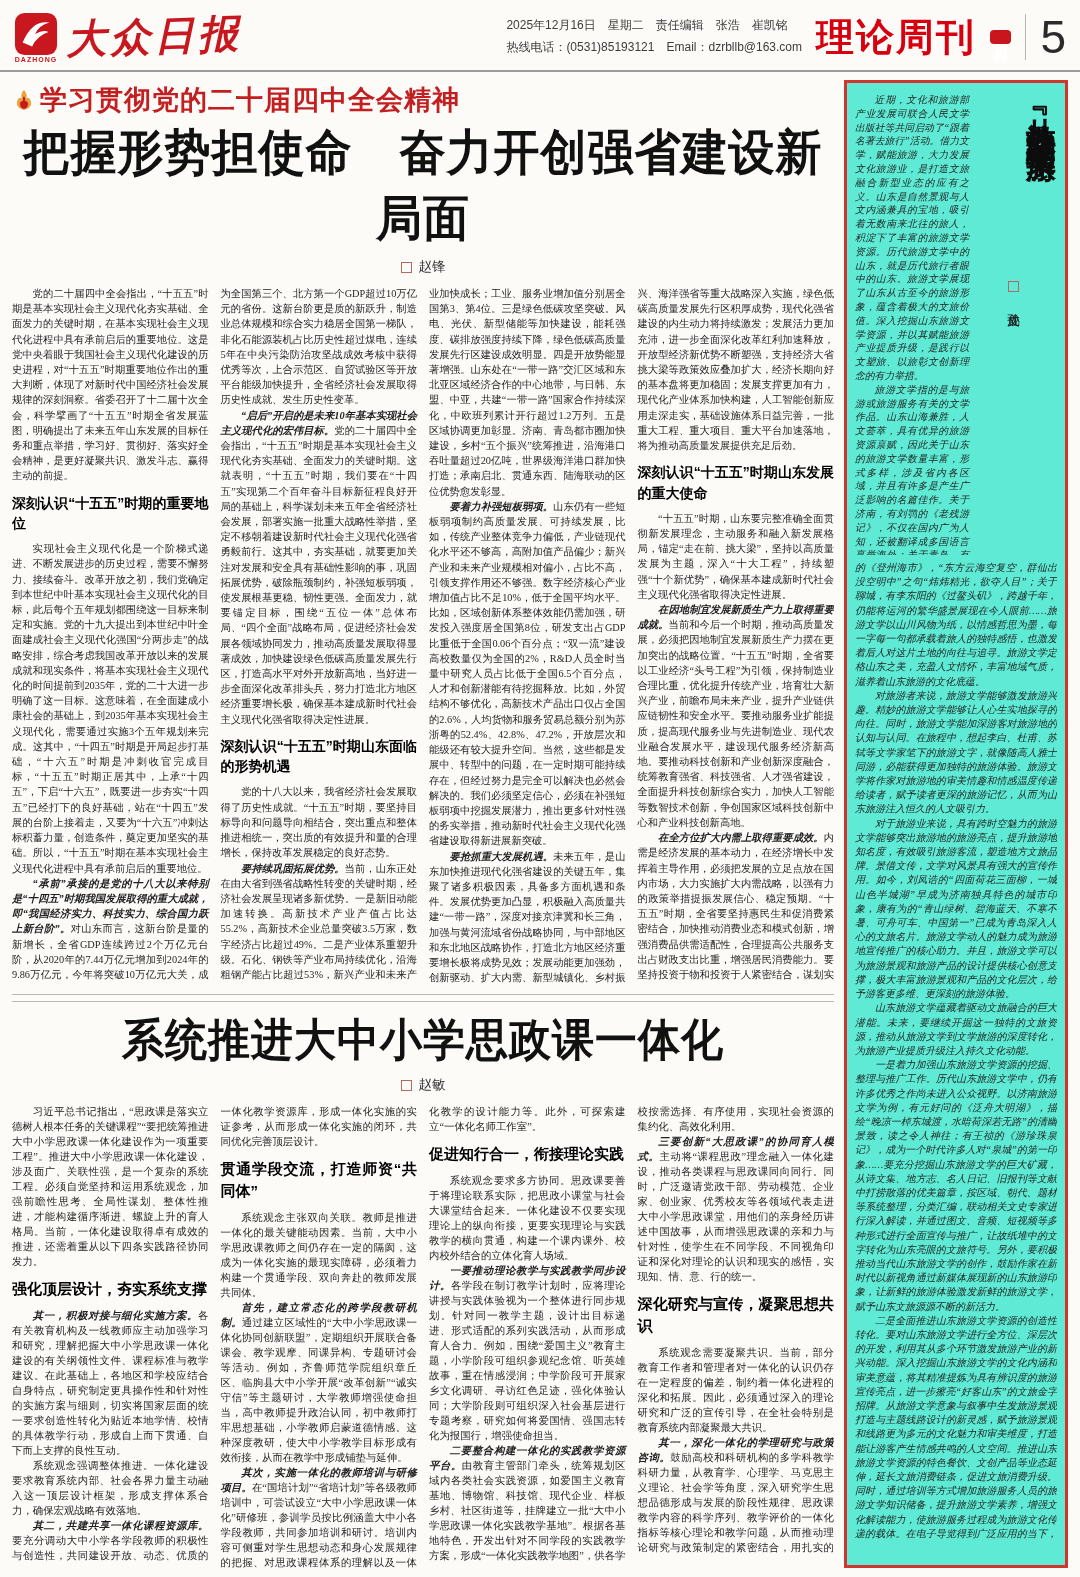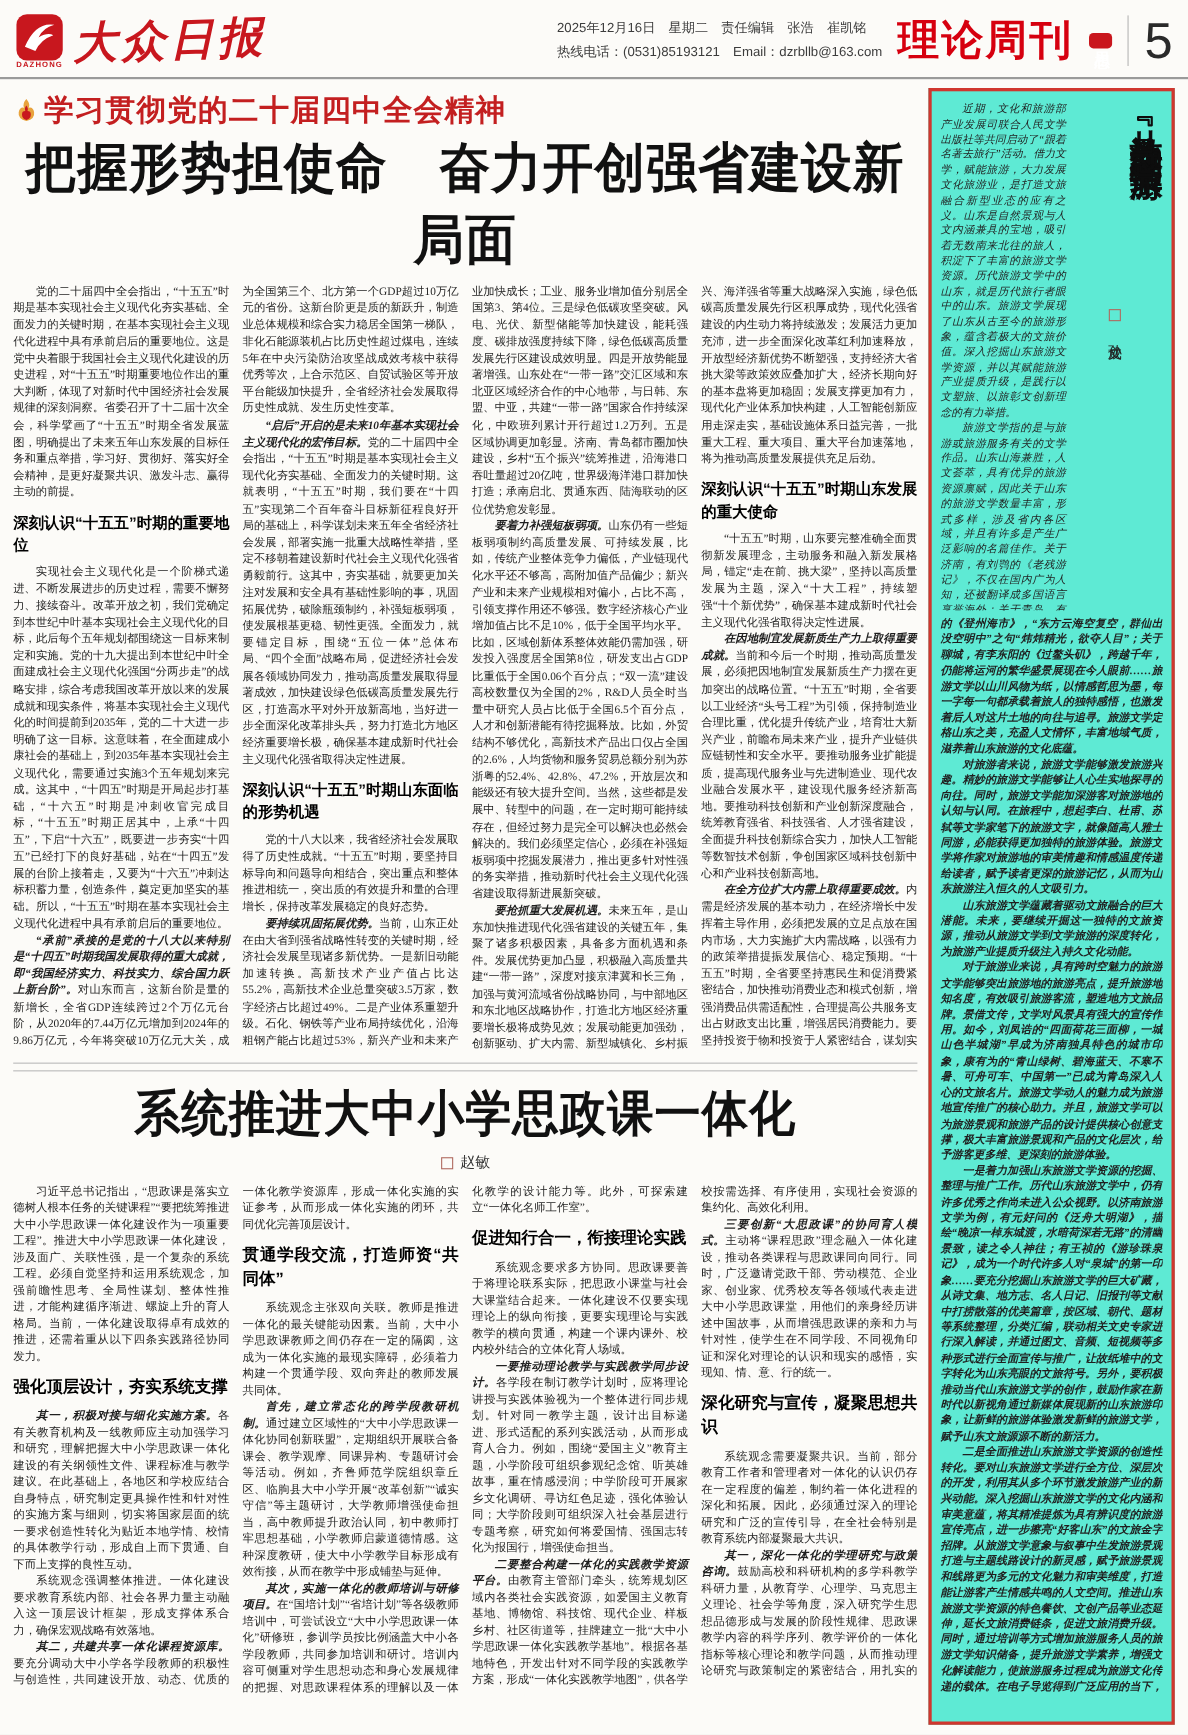--- a/index.html
+++ b/index.html
@@ -51,21 +51,21 @@
            background:#5eead4;padding:10px 8px;overflow:hidden;}
   .sb-top{display:flex;height:462px;overflow:hidden;}
   .sb-top-text{width:114px;font-size:9.8px;line-height:13.8px;text-align:justify;font-style:italic;}
   .sb-top-text p{margin:0;text-indent:2em;}
   .sb-title-col{flex:1;display:flex;flex-direction:row;justify-content:flex-end;gap:4px;}
   .sb-byline{writing-mode:vertical-rl;margin-top:188px;font-size:12.5px;color:#222;display:flex;align-items:center;gap:6px;}
   .sb-byline .sq{margin-bottom:6px;}
   .sb-title{writing-mode:vertical-rl;font-size:30px;font-weight:800;letter-spacing:3px;
             color:#0d0d0d;line-height:1.05;font-family:"Liberation Serif",serif;}
   .sb-bottom{margin-top:6px;font-size:10px;line-height:14.2px;text-align:justify;font-style:italic;overflow:hidden;height:980px;}
-  .sb-bottom p{margin:0;text-indent:2em;font-weight:bold;}
+  .sb-bottom p{margin:0;text-indent:2em;}
   .sb-bottom p.cont{text-indent:0;}
 </style>
 </head>
 <body>
 
 <div class="page">
 
   <div class="masthead">
     <div class="brand">
       <div class="emblem-wrap">
@@ -96,20 +96,24 @@
       <div class="kicker">
         <svg width="20" height="22" viewBox="0 0 20 22">
           <path d="M10 1 Q14 6 12 9 Q16 8 17 13 Q18 19 10 21 Q2 19 3 13 Q4 8 8 9 Q6 5 10 1Z" fill="#e8a33d"></path>
           <path d="M10 7 Q12 10 11 12 Q14 12 14 15 Q14 19 10 20 Q6 19 6 15 Q6 12 9 12 Q8 9 10 7Z" fill="#c8171e"></path>
         </svg>
         <span class="kicker-text">学习贯彻党的二十届四中全会精神</span>
       </div>
 
       <h1 class="h1">把握形势担使命　奋力开创强省建设新局面</h1>
 
+      <div class="byline">
+        <span class="sq"></span>
+        <span>赵锋</span>
+      </div>
 
       <div class="cols top-body" id="top-body">
           <p>党的二十届四中全会指出，“十五五”时期是基本实现社会主义现代化夯实基础、全面发力的关键时期，在基本实现社会主义现代化进程中具有承前启后的重要地位。这是党中央着眼于我国社会主义现代化建设的历史进程，对“十五五”时期重要地位作出的重大判断，体现了对新时代中国经济社会发展规律的深刻洞察。省委召开了十二届十次全会，科学擘画了“十五五”时期全省发展蓝图，明确提出了未来五年山东发展的目标任务和重点举措，学习好、贯彻好、落实好全会精神，是更好凝聚共识、激发斗志、赢得主动的前提。</p>
           <h3 class="sub">深刻认识“十五五”时期的重要地位</h3>
           <p>实现社会主义现代化是一个阶梯式递进、不断发展进步的历史过程，需要不懈努力、接续奋斗。改革开放之初，我们党确定到本世纪中叶基本实现社会主义现代化的目标，此后每个五年规划都围绕这一目标来制定和实施。党的十九大提出到本世纪中叶全面建成社会主义现代化强国“分两步走”的战略安排，综合考虑我国改革开放以来的发展成就和现实条件，将基本实现社会主义现代化的时间提前到2035年，党的二十大进一步明确了这一目标。这意味着，在全面建成小康社会的基础上，到2035年基本实现社会主义现代化，需要通过实施3个五年规划来完成。这其中，“十四五”时期是开局起步打基础，“十六五”时期是冲刺收官完成目标，“十五五”时期正居其中，上承“十四五”，下启“十六五”，既要进一步夯实“十四五”已经打下的良好基础，站在“十四五”发展的台阶上接着走，又要为“十六五”冲刺达标积蓄力量，创造条件，奠定更加坚实的基础。所以，“十五五”时期在基本实现社会主义现代化进程中具有承前启后的重要地位。</p>
           <p><b class="lead">“承前”承接的是党的十八大以来特别是“十四五”时期我国发展取得的重大成就，即“我国经济实力、科技实力、综合国力跃上新台阶”。</b>对山东而言，这新台阶是量的新增长，全省GDP连续跨过2个万亿元台阶，从2020年的7.44万亿元增加到2024年的9.86万亿元，今年将突破10万亿元大关，成为全国第三个、北方第一个GDP超过10万亿元的省份。这新台阶更是质的新跃升，制造业总体规模和综合实力稳居全国第一梯队，非化石能源装机占比历史性超过煤电，连续5年在中央污染防治攻坚战成效考核中获得优秀等次，上合示范区、自贸试验区等开放平台能级加快提升，全省经济社会发展取得历史性成就、发生历史性变革。</p>
           <p><b class="lead">“启后”开启的是未来10年基本实现社会主义现代化的宏伟目标。</b>党的二十届四中全会指出，“十五五”时期是基本实现社会主义现代化夯实基础、全面发力的关键时期。这就表明，“十五五”时期，我们要在“十四五”实现第二个百年奋斗目标新征程良好开局的基础上，科学谋划未来五年全省经济社会发展，部署实施一批重大战略性举措，坚定不移朝着建设新时代社会主义现代化强省勇毅前行。这其中，夯实基础，就要更加关注对发展和安全具有基础性影响的事，巩固拓展优势，破除瓶颈制约，补强短板弱项，使发展根基更稳、韧性更强。全面发力，就要锚定目标，围绕“五位一体”总体布局、“四个全面”战略布局，促进经济社会发展各领域协同发力，推动高质量发展取得显著成效，加快建设绿色低碳高质量发展先行区，打造高水平对外开放新高地，当好进一步全面深化改革排头兵，努力打造北方地区经济重要增长极，确保基本建成新时代社会主义现代化强省取得决定性进展。</p>
           <h3 class="sub">深刻认识“十五五”时期山东面临的形势机遇</h3>
           <p>党的十八大以来，我省经济社会发展取得了历史性成就。“十五五”时期，要坚持目标导向和问题导向相结合，突出重点和整体推进相统一，突出质的有效提升和量的合理增长，保持改革发展稳定的良好态势。</p>
           <p><b class="lead">要持续巩固拓展优势。</b>当前，山东正处在由大省到强省战略性转变的关键时期，经济社会发展呈现诸多新优势。一是新旧动能加速转换。高新技术产业产值占比达55.2%，高新技术企业总量突破3.5万家，数字经济占比超过49%。二是产业体系重塑升级。石化、钢铁等产业布局持续优化，沿海粗钢产能占比超过53%，新兴产业和未来产业加快成长；工业、服务业增加值分别居全国第3、第4位。三是绿色低碳攻坚突破。风电、光伏、新型储能等加快建设，能耗强度、碳排放强度持续下降，绿色低碳高质量发展先行区建设成效明显。四是开放势能显著增强。山东处在“一带一路”交汇区域和东北亚区域经济合作的中心地带，与日韩、东盟、中亚，共建“一带一路”国家合作持续深化，中欧班列累计开行超过1.2万列。五是区域协调更加彰显。济南、青岛都市圈加快建设，乡村“五个振兴”统筹推进，沿海港口吞吐量超过20亿吨，世界级海洋港口群加快打造；承南启北、贯通东西、陆海联动的区位优势愈发彰显。</p>
@@ -161,21 +165,21 @@
           <div class="sb-byline">
             <span class="sq"></span>
             <span>孙文成</span>
           </div>
           <div class="sb-title">从『旅游文学』到『文学旅游』</div>
         </div>
       </div>
       <div class="sb-bottom" id="sb-bottom">
           <p class="cont">的《登州海市》，“东方云海空复空，群仙出没空明中”之句“炜炜精光，欲夺人目”；关于聊城，有李东阳的《过鳌头矶》，跨越千年，仍能将运河的繁华盛景展现在今人眼前……旅游文学以山川风物为纸，以情感哲思为墨，每一字每一句都承载着旅人的独特感悟，也激发着后人对这片土地的向往与追寻。旅游文学定格山东之美，充盈人文情怀，丰富地域气质，滋养着山东旅游的文化底蕴。</p>
           <p>对旅游者来说，旅游文学能够激发旅游兴趣。精妙的旅游文学能够让人心生实地探寻的向往。同时，旅游文学能加深游客对旅游地的认知与认同。在旅程中，想起李白、杜甫、苏轼等文学家笔下的旅游文字，就像随高人雅士同游，必能获得更加独特的旅游体验。旅游文学将作家对旅游地的审美情趣和情感温度传递给读者，赋予读者更深的旅游记忆，从而为山东旅游注入恒久的人文吸引力。</p>
+          <p>对于旅游业来说，具有跨时空魅力的旅游文学能够突出旅游地的旅游亮点，提升旅游地知名度，有效吸引旅游客流，塑造地方文旅品牌。景借文传，文学对风景具有强大的宣传作用。如今，刘凤诰的“四面荷花三面柳，一城山色半城湖”早成为济南独具特色的城市印象，康有为的“青山绿树、碧海蓝天、不寒不暑、可舟可车、中国第一”已成为青岛深入人心的文旅名片。旅游文学动人的魅力成为旅游地宣传推广的核心助力。并且，旅游文学可以为旅游景观和旅游产品的设计提供核心创意支撑，极大丰富旅游景观和产品的文化层次，给予游客更多维、更深刻的旅游体验。</p>
           <p>山东旅游文学蕴藏着驱动文旅融合的巨大潜能。未来，要继续开掘这一独特的文旅资源，推动从旅游文学到文学旅游的深度转化，为旅游产业提质升级注入持久文化动能。</p>
-          <p>对于旅游业来说，具有跨时空魅力的旅游文学能够突出旅游地的旅游亮点，提升旅游地知名度，有效吸引旅游客流，塑造地方文旅品牌。景借文传，文学对风景具有强大的宣传作用。如今，刘凤诰的“四面荷花三面柳，一城山色半城湖”早成为济南独具特色的城市印象，康有为的“青山绿树、碧海蓝天、不寒不暑、可舟可车、中国第一”已成为青岛深入人心的文旅名片。旅游文学动人的魅力成为旅游地宣传推广的核心助力。并且，旅游文学可以为旅游景观和旅游产品的设计提供核心创意支撑，极大丰富旅游景观和产品的文化层次，给予游客更多维、更深刻的旅游体验。</p>
           <p>一是着力加强山东旅游文学资源的挖掘、整理与推广工作。历代山东旅游文学中，仍有许多优秀之作尚未进入公众视野。以济南旅游文学为例，有元好问的《泛舟大明湖》，描绘“晚凉一棹东城渡，水暗荷深若无路”的清幽景致，读之令人神往；有王祯的《游珍珠泉记》，成为一个时代许多人对“泉城”的第一印象……要充分挖掘山东旅游文学的巨大矿藏，从诗文集、地方志、名人日记、旧报刊等文献中打捞散落的优美篇章，按区域、朝代、题材等系统整理，分类汇编，联动相关文史专家进行深入解读，并通过图文、音频、短视频等多种形式进行全面宣传与推广，让故纸堆中的文字转化为山东亮眼的文旅符号。另外，要积极推动当代山东旅游文学的创作，鼓励作家在新时代以新视角通过新媒体展现新的山东旅游印象，让新鲜的旅游体验激发新鲜的旅游文学，赋予山东文旅源源不断的新活力。</p>
           <p>二是全面推进山东旅游文学资源的创造性转化。要对山东旅游文学进行全方位、深层次的开发，利用其从多个环节激发旅游产业的新兴动能。深入挖掘山东旅游文学的文化内涵和审美意蕴，将其精准提炼为具有辨识度的旅游宣传亮点，进一步擦亮“好客山东”的文旅金字招牌。从旅游文学意象与叙事中生发旅游景观打造与主题线路设计的新灵感，赋予旅游景观和线路更为多元的文化魅力和审美维度，打造能让游客产生情感共鸣的人文空间。推进山东旅游文学资源的特色餐饮、文创产品等业态延伸，延长文旅消费链条，促进文旅消费升级。同时，通过培训等方式增加旅游服务人员的旅游文学知识储备，提升旅游文学素养，增强文化解读能力，使旅游服务过程成为旅游文化传递的载体。在电子导览得到广泛应用的当下，还应将旅游文学资源植入电子导览内容，让游客在云端和线下都能更切实地体验山东旅游的文化魅力。</p>
         </div>
     </div>
 
   </div>
 </div>
 
 </body></html>

